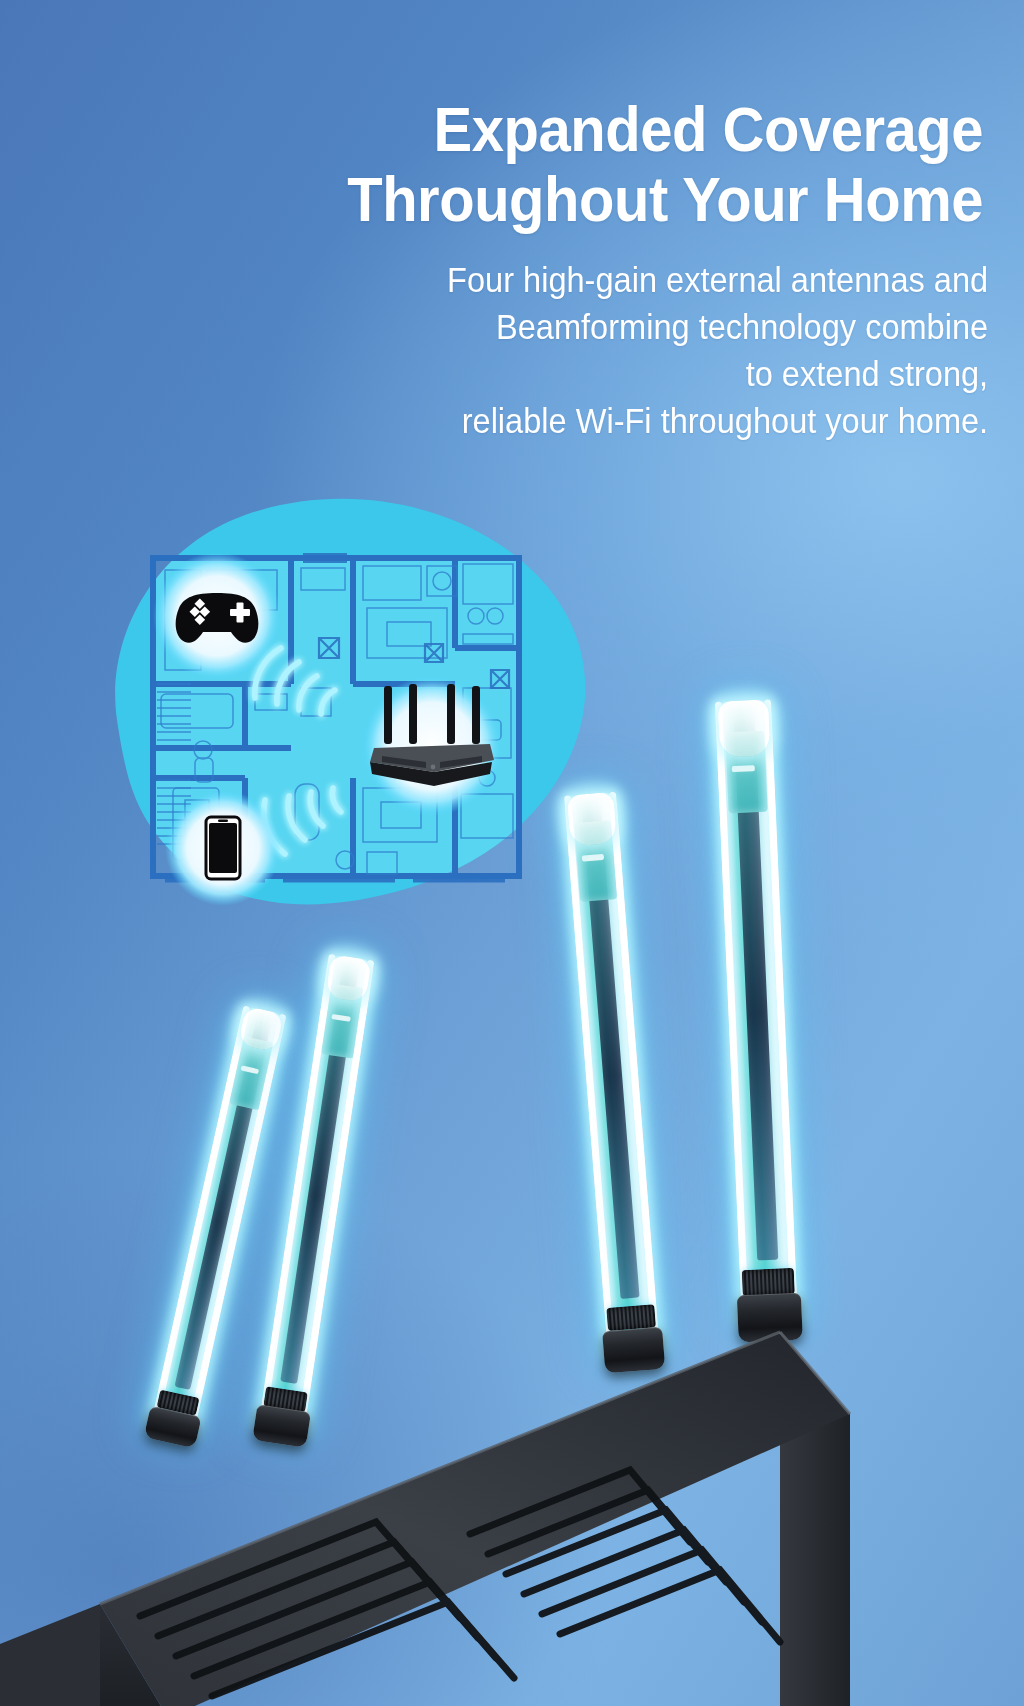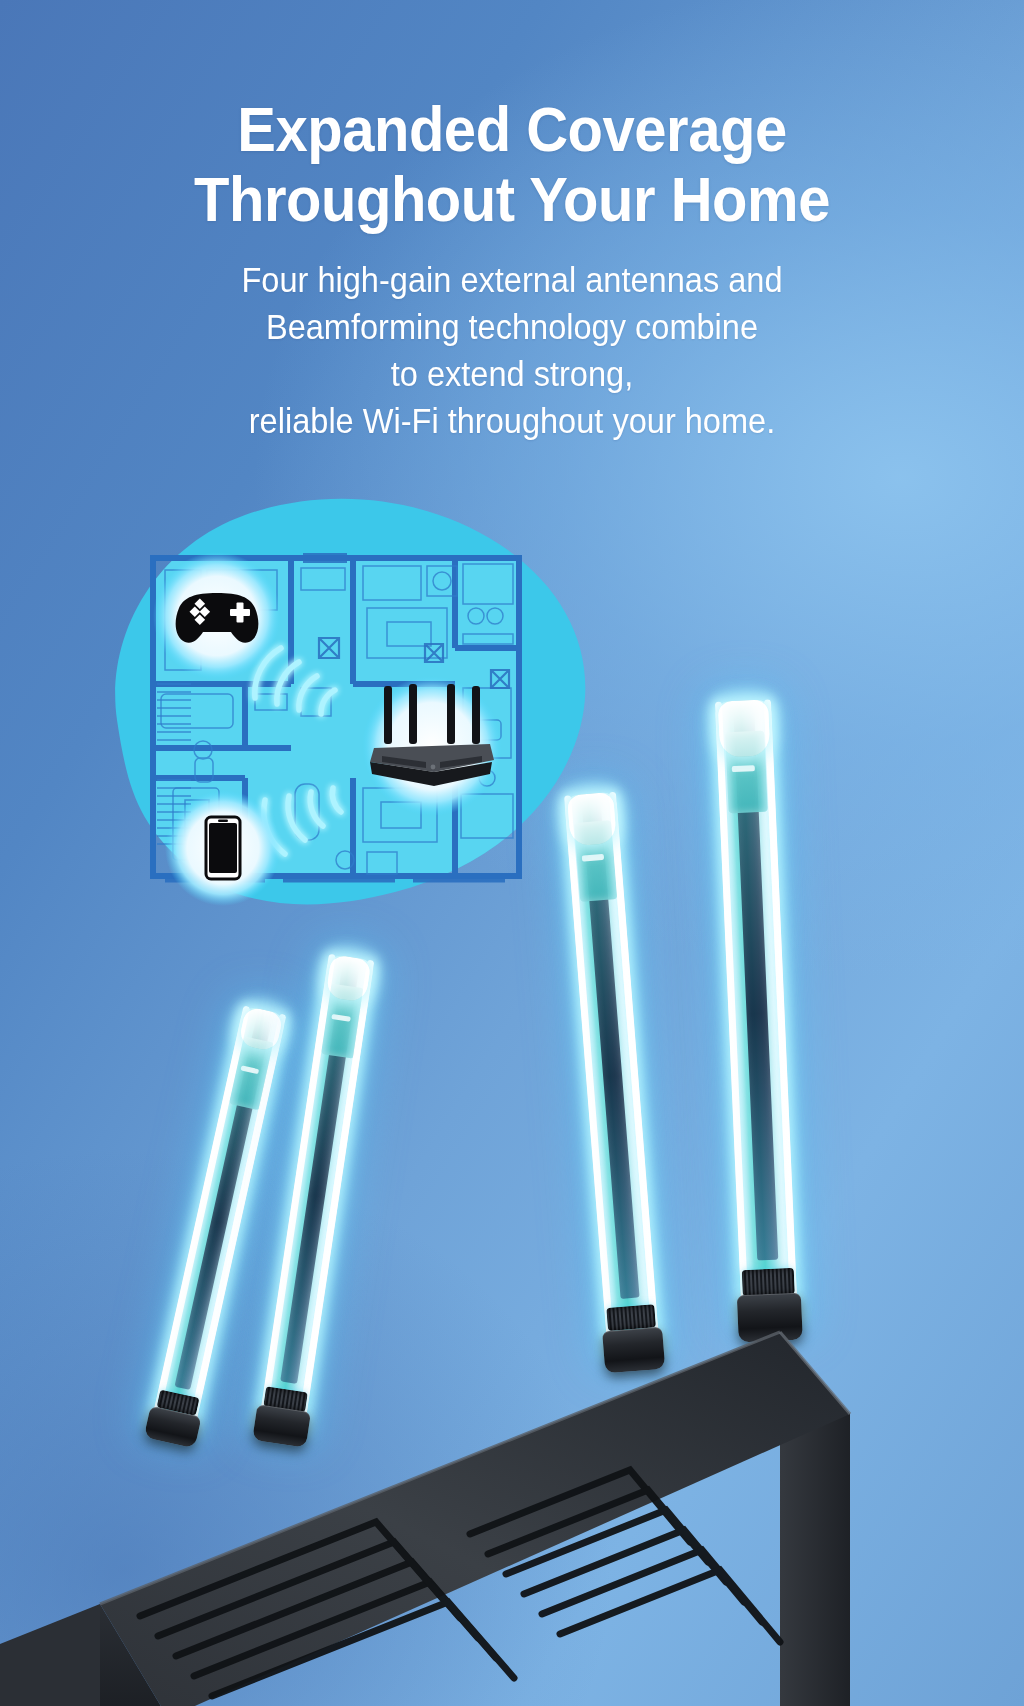--- a/index.html
+++ b/index.html
@@ -14,21 +14,21 @@
   #stage {
     position:absolute; inset:0;
     background:
       radial-gradient(ellipse 900px 700px at 88% 28%, rgba(140,195,238,0.95) 0%, rgba(125,182,232,0.55) 38%, rgba(90,140,200,0.0) 72%),
       radial-gradient(ellipse 700px 600px at 12% 92%, rgba(66,110,175,0.55) 0%, rgba(66,110,175,0.0) 70%),
       linear-gradient(122deg, #4a77b8 0%, #5286c4 26%, #6fa3d8 55%, #7db3e4 76%, #6ea2d6 100%);
     overflow:hidden;
   }
 
   
-  .copy { position:absolute; left:0; right:0; top:0; text-align:center; z-index:40; }
+  .copy { position:absolute; left:0; right:0; top:0; text-align:right; z-index:40; }
   h1 {
     color:#fff;
     font-size:63px;
     line-height:70px;
     font-weight:700;
     letter-spacing:-0.5px;
     transform:scaleX(0.92);
     text-shadow:0 1px 3px rgba(30,60,110,0.18);
     padding-top:94px;
   }

